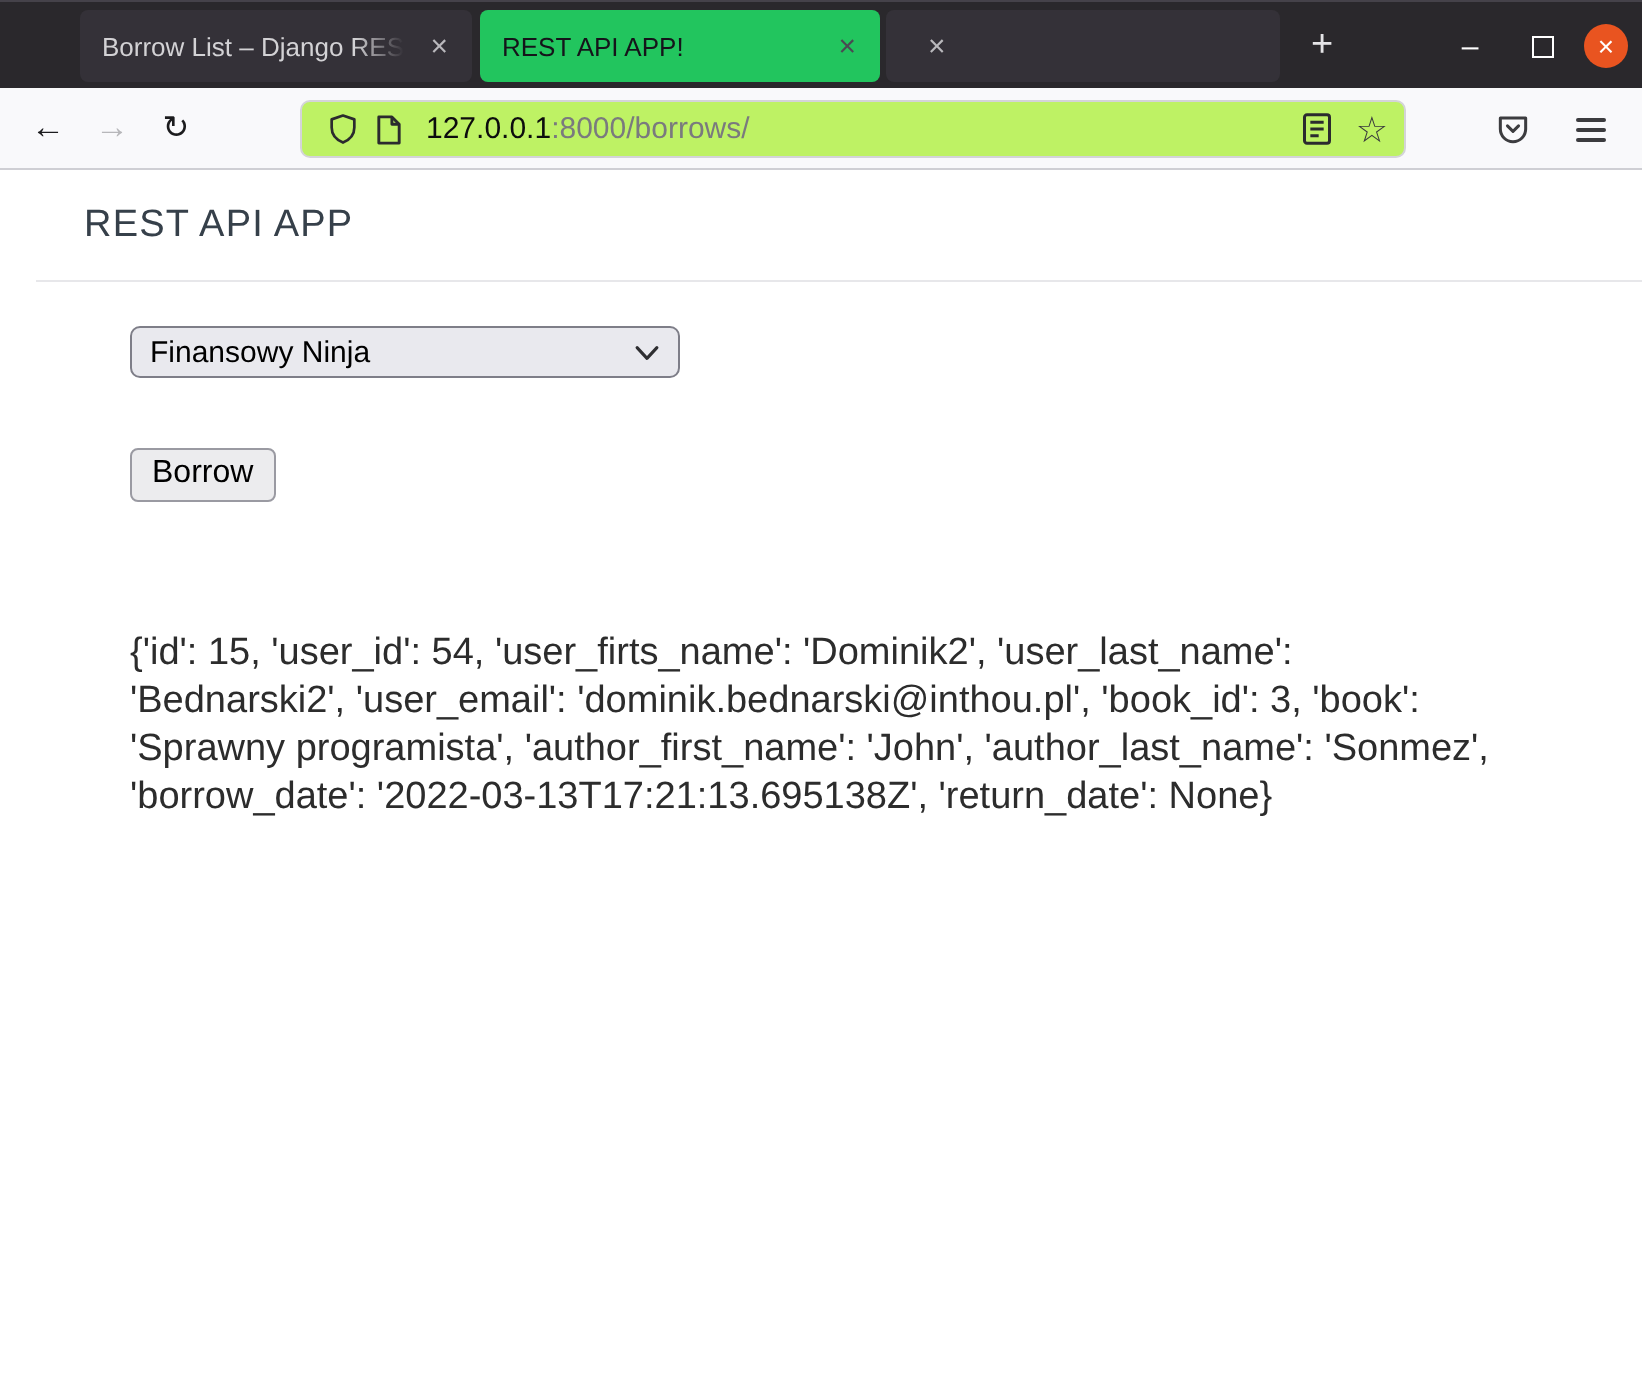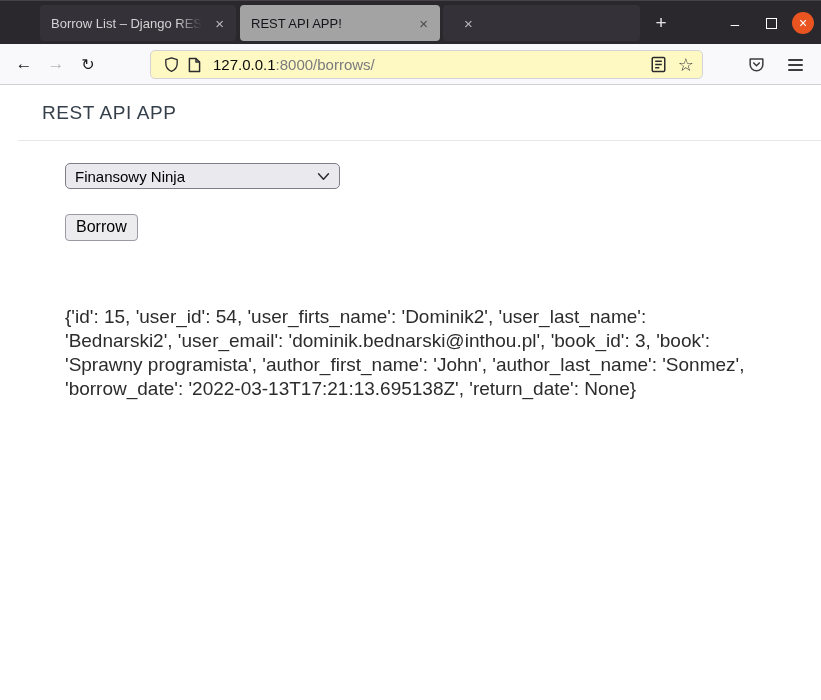--- a/index.html
+++ b/index.html
@@ -5,21 +5,21 @@
   * { margin:0; padding:0; box-sizing:border-box; }
   html,body { width:821px; height:700px; overflow:hidden; }
   body { font-family:"Liberation Sans", sans-serif; background:#ffffff; position:relative; }
 
   
   .tabbar { position:absolute; left:0; top:0; width:821px; height:44px;
             background:#2a282c; border-top:1px solid #45424a; }
   .tab { position:absolute; top:4px; height:36px; border-radius:4px;
          display:flex; align-items:center; padding:0 8px 0 11px; cursor:default; }
   .tab-inactive { background:#343138; }
-  .tab-active { background:#a3a3a3;gap:12px; }
+  .tab-active { background:#22c55e;gap:12px; }
   .tab-title { font-size:13px; white-space:nowrap; overflow:hidden; flex:1;
                -webkit-mask-image:linear-gradient(90deg,#000 82%,transparent 98%);
                mask-image:linear-gradient(90deg,#000 82%,transparent 98%); }
   .tab-inactive .tab-title { color:#d3d2d5; }
   .tab-active .tab-title { color:#15141a; }
   .tab-close { font-size:15px; line-height:1; margin-left:6px; padding:2px 4px; border-radius:3px; }
   .tab-inactive .tab-close { color:#b9b8bc; }
   .tab-active .tab-close { color:#4a4a52; }
   .tab1 { left:40px; width:196px; }
   .tab2 { left:240px; width:200px; }
@@ -38,21 +38,21 @@
   
   .toolbar { position:absolute; left:0; top:44px; width:821px; height:41px;
              background:#f9f9fb; border-bottom:1px solid #cfcfd4;
              display:flex; align-items:center; }
   .navbtn { width:32px; height:30px; display:flex; align-items:center; justify-content:center;
             font-size:17px; color:#1b1b1d; border-radius:4px; }
   .navbtn.back { margin-left:8px; }
   .navbtn.fwd { color:#b7b7ba; }
   .navbtn.reload { font-size:16px; }
   .urlbar { position:absolute; left:150px; top:6px; width:553px; height:29px;
-            background:#fef9c3; border:1px solid #d4d4d8; border-radius:5px;
+            background:#bef264; border:1px solid #d4d4d8; border-radius:5px;
             display:flex; align-items:center; padding:0 8px; }
   .urlbar svg { flex:none; }
   .url-shield { margin:0 7px 0 4px; }
   .url-doc { margin-right:11px; }
   .url-text { font-size:15px; flex:1; white-space:nowrap; overflow:hidden; }
   .url-host { color:#0c0c0d; }
   .url-path { color:#7a7a7e; }
   .url-reader { margin-right:12px; }
   .url-star { font-size:18px; color:#39393d; line-height:1; }
   .tool-right { position:absolute; right:0; top:0; height:41px; display:flex; align-items:center; }
@@ -63,21 +63,21 @@
   
   .page-header { position:absolute; left:18px; top:85px; width:821px; height:56px;
                  background:#ffffff; border-bottom:1px solid #e7e7ea;
                  display:flex; align-items:center; padding-left:24px; }
   .page-header h1 { font-size:19px; font-weight:500; letter-spacing:0.6px; color:#36404a; }
 
   .content { position:absolute; left:0; top:141px; width:821px; padding:22px 65px 0 65px; }
   .field-label { font-size:16px; color:#121212; margin-bottom:12px; }
   .select { width:275px; height:26px; background:#e9e9ee; border:1px solid #7e7e88;
             border-radius:5px; display:flex; align-items:center; padding:0 9px;
-            margin-bottom:25px; cursor:default; }
+            margin-bottom:35px; cursor:default; }
   .select-value { flex:1; font-size:15px; color:#000000; }
   .borrow-btn { display:inline-block; font-family:"Liberation Sans", sans-serif;
                 font-size:16px; color:#000000; background:#ececee;
                 border:1px solid #9a9aa2; border-radius:4px; padding:3px 10px 4px 10px;
                 margin-bottom:64px; }
   .response { width:692px; font-size:19px; line-height:24px; color:#2c2c2c;
               word-wrap:break-word; }
 </style>
 </head>
 <body>

